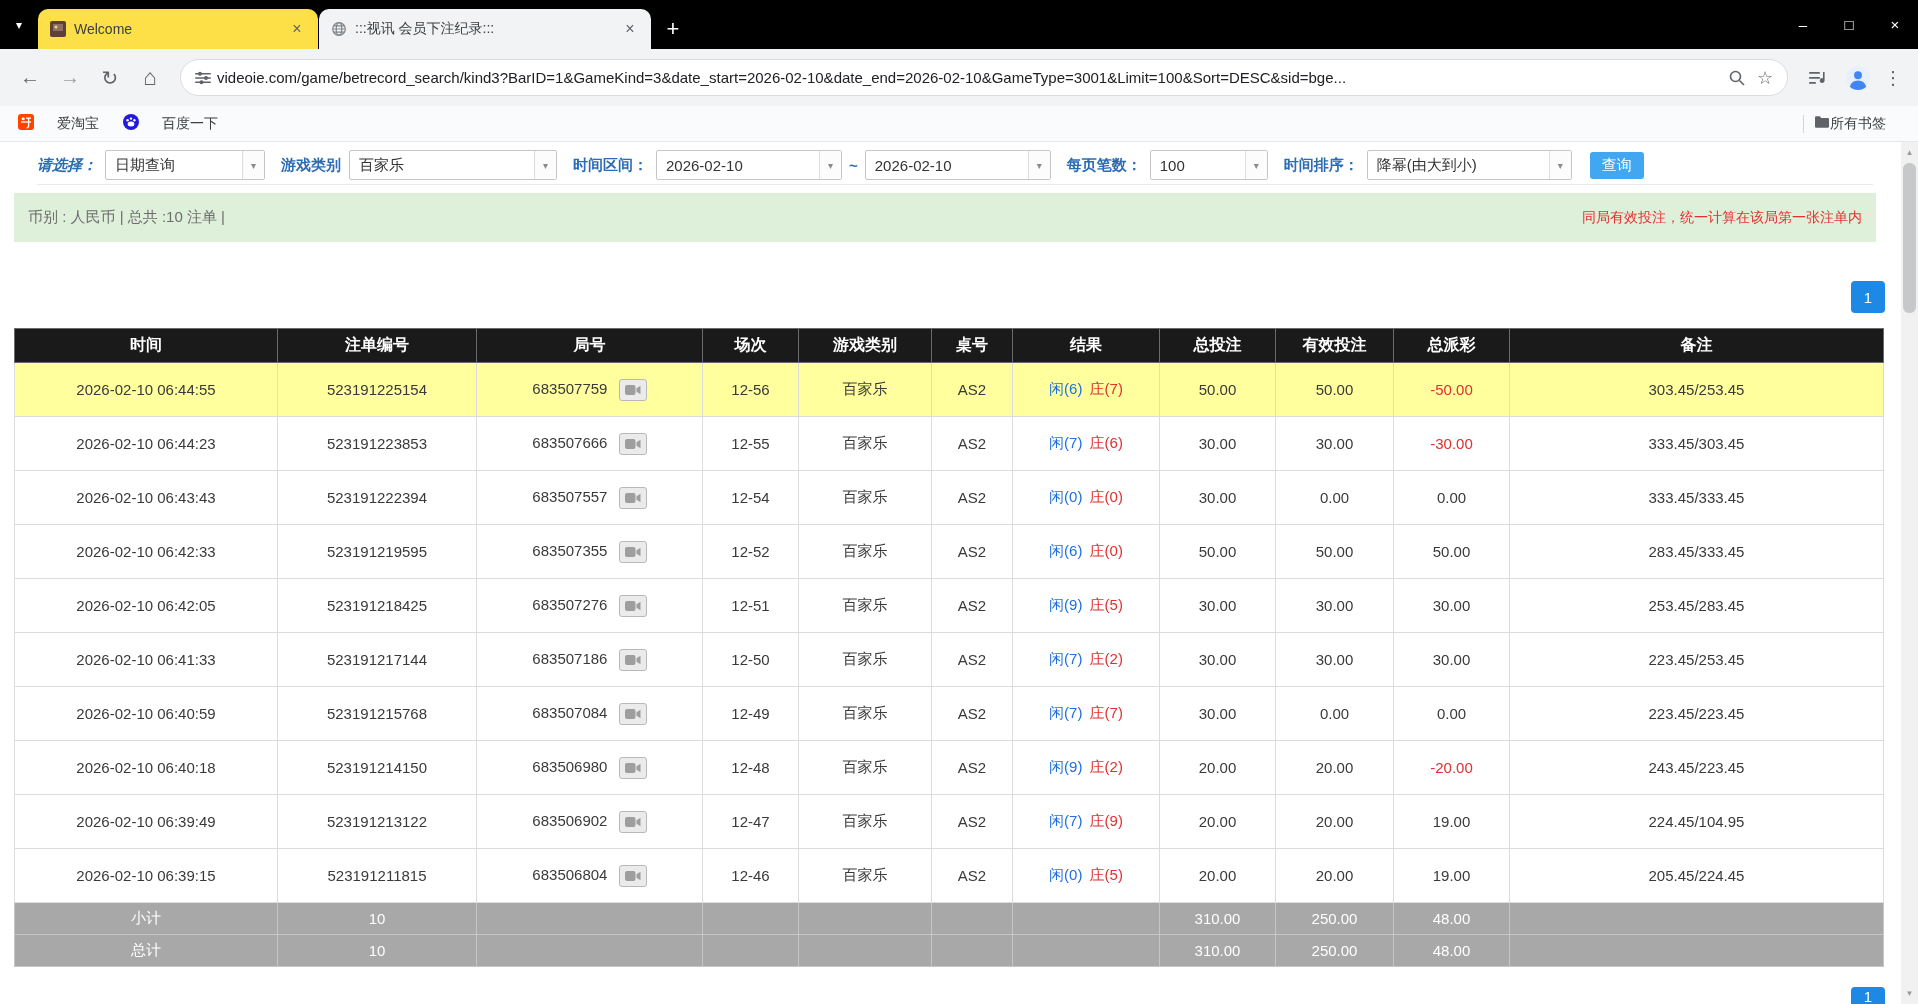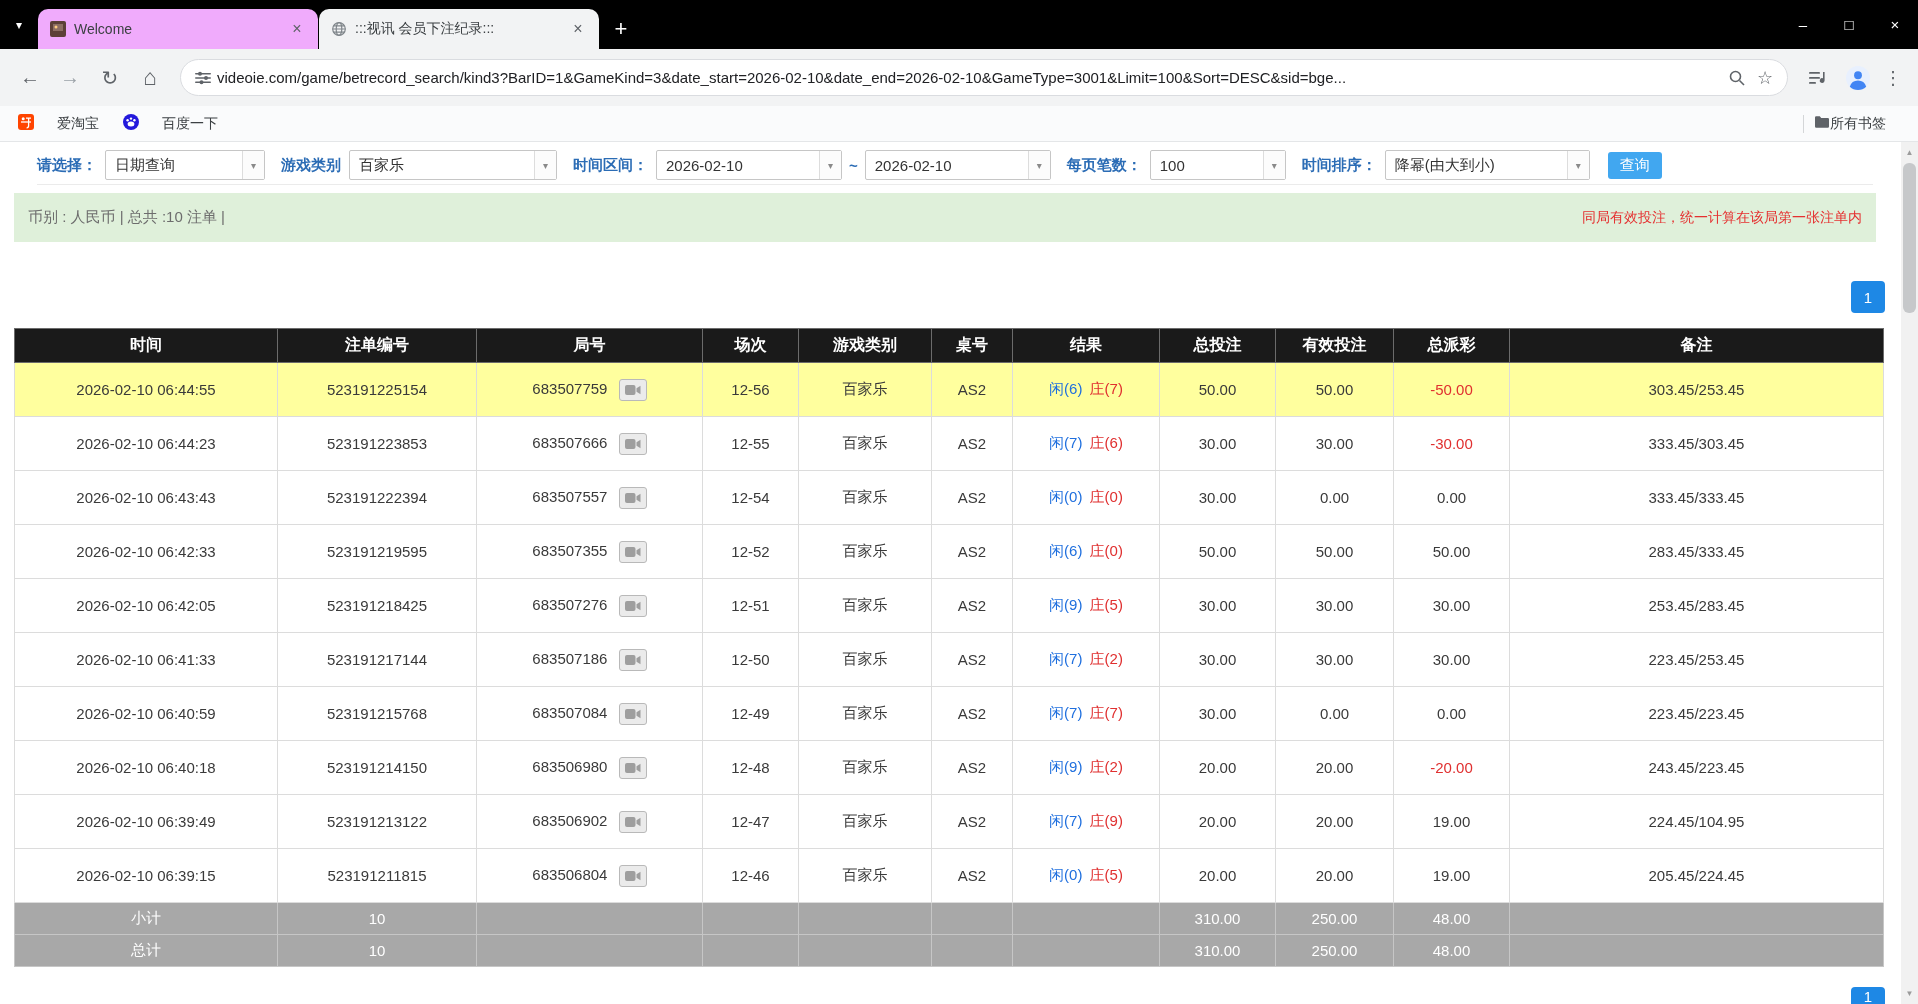--- a/index.html
+++ b/index.html
@@ -3,22 +3,22 @@
 <meta charset="utf-8">
 <style>
   * { box-sizing: border-box; }
   html,body { margin:0; padding:0; width:1918px; height:1004px; overflow:hidden;
     font-family:"Liberation Sans","DejaVu Sans",sans-serif; background:#fff; }
 
   
   .tabbar { height:49px; background:#000; display:flex; align-items:flex-end; position:relative; }
   .tab-search { width:38px; height:49px; display:flex; align-items:center; justify-content:center; color:#fff; font-size:12px; }
   .tab { height:40px; display:flex; align-items:center; padding:0 12px; border-radius:10px 10px 0 0; margin-right:1px; width:280px; }
-  .tab.inactive { background:#f0abfc; }
-  .tab.active { background:#f2f3f4; width:280px; }
+  .tab.inactive { background:#fde047; }
+  .tab.active { background:#f2f3f4; width:332px; }
   .tab .fav { margin-right:8px; display:flex; flex:none; }
   .tab .title { flex:1; font-size:14px; color:#3c4043; white-space:nowrap; overflow:hidden; }
   .tab .close { color:#5f6368; font-size:16px; margin-left:8px; width:18px; text-align:center; flex:none; }
   .newtab { width:42px; height:40px; color:#fff; font-size:22px; display:flex; align-items:center; justify-content:center; }
   .win-controls { position:absolute; right:0; top:0; height:49px; display:flex; }
   .win-btn { width:46px; height:49px; display:flex; align-items:center; justify-content:center; color:#fff; font-size:15px; }
 
   .navbar { height:57px; background:#f2f3f4; display:flex; align-items:center; padding:0 10px; }
   .nav-icon { width:34px; height:34px; display:flex; align-items:center; justify-content:center; font-size:20px; color:#5f6368; margin:0 3px; border-radius:50%; flex:none; }
   .nav-icon.fwd { color:#9aa0a6; }
@@ -32,21 +32,21 @@
   .bookmarks { height:36px; background:#fafbfc; border-bottom:1px solid #e4e6e8; display:flex; align-items:center; padding:0 18px; }
   .bm-item { display:flex; align-items:center; margin-right:24px; font-size:14px; color:#3c4043; gap:23px; }
   .bm-right { margin-left:auto; display:flex; align-items:center; font-size:14px; color:#3c4043; padding-right:14px; }
   .bm-divider { width:1px; height:18px; background:#d4d6d8; margin-right:10px; }
 
   
   .page { position:relative; height:862px; background:#fff; }
 
   .filters { position:absolute; top:4px; left:37px; right:45px; height:39px; display:flex; align-items:center; border-bottom:1px solid #ebebeb; }
   .flabel { color:#2b6cb5; font-weight:bold; font-size:15px; margin-left:16px; margin-right:8px; white-space:nowrap; }
-  .flabel.first { margin-left:0; }
+  .flabel.first { margin-left:0;font-style:italic; }
   .combo { height:30px; border:1px solid #c6c6c6; border-radius:2px; background:#fff; display:flex; flex:none; }
   .combo .cval { flex:1; display:flex; align-items:center; padding:0 9px; font-size:15px; color:#333; white-space:nowrap; overflow:hidden; }
   .combo .carr { width:22px; border-left:1px solid #ddd; display:flex; align-items:center; justify-content:center; color:#8a8a8a; font-size:10px; background:#fcfcfc; flex:none; }
   .tilde { color:#2b6cb5; font-weight:bold; margin:0 7px; font-size:15px; }
   .search-btn { margin-left:18px; height:27px; padding:10px 12px; background:#41a7f0; color:#fff; font-size:15px; border:none; border-radius:3px; display:flex; align-items:center; }
 
   .summary { position:absolute; top:51px; left:14px; right:42px; height:49px; background:#dff0da; display:flex; align-items:center; padding:0 14px; }
   .sum-left { font-size:15px; color:#6d6d6d; }
   .sum-right { margin-left:auto; font-size:14px; color:#e53030; }
 
@@ -203,21 +203,21 @@
     <div class="combo" style="width:186px">
       <span class="cval">2026-02-10</span>
       <span class="carr">▾</span>
     </div>
     <span class="tilde">~</span>
     <div class="combo" style="width:186px">
       <span class="cval">2026-02-10</span>
       <span class="carr">▾</span>
     </div>
     <span class="flabel">每页笔数：</span>
-    <div class="combo" style="width:136px">
+    <div class="combo" style="width:118px">
       <span class="cval">100</span>
       <span class="carr">▾</span>
     </div>
     <span class="flabel">时间排序：</span>
     <div class="combo" style="width:205px">
       <span class="cval">降幂(由大到小)</span>
       <span class="carr">▾</span>
     </div>
     <button class="search-btn">查询</button>
   </div>

